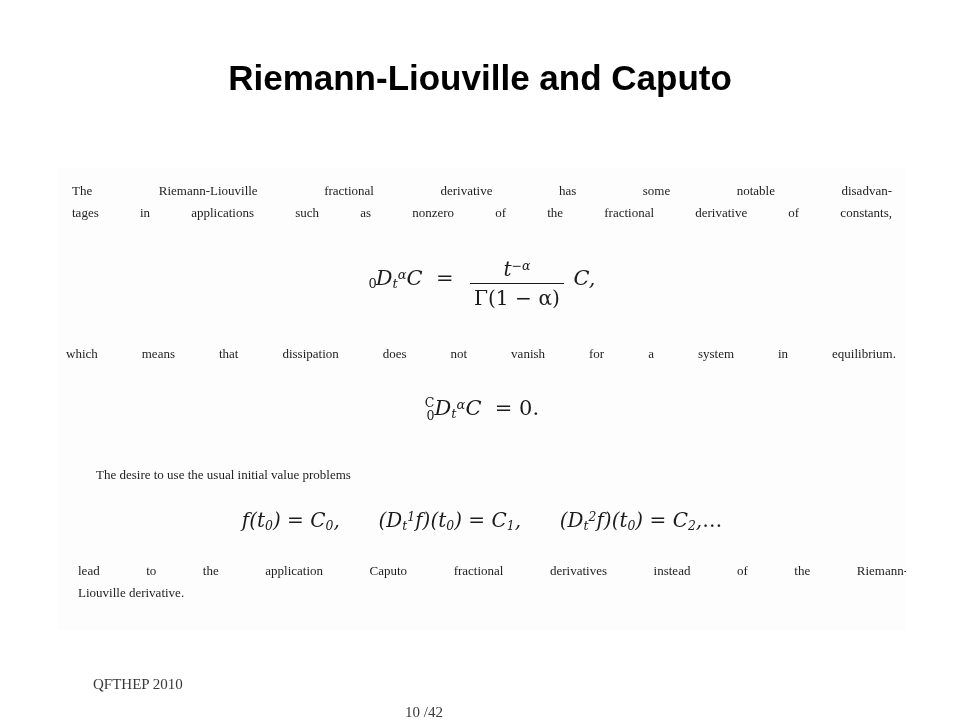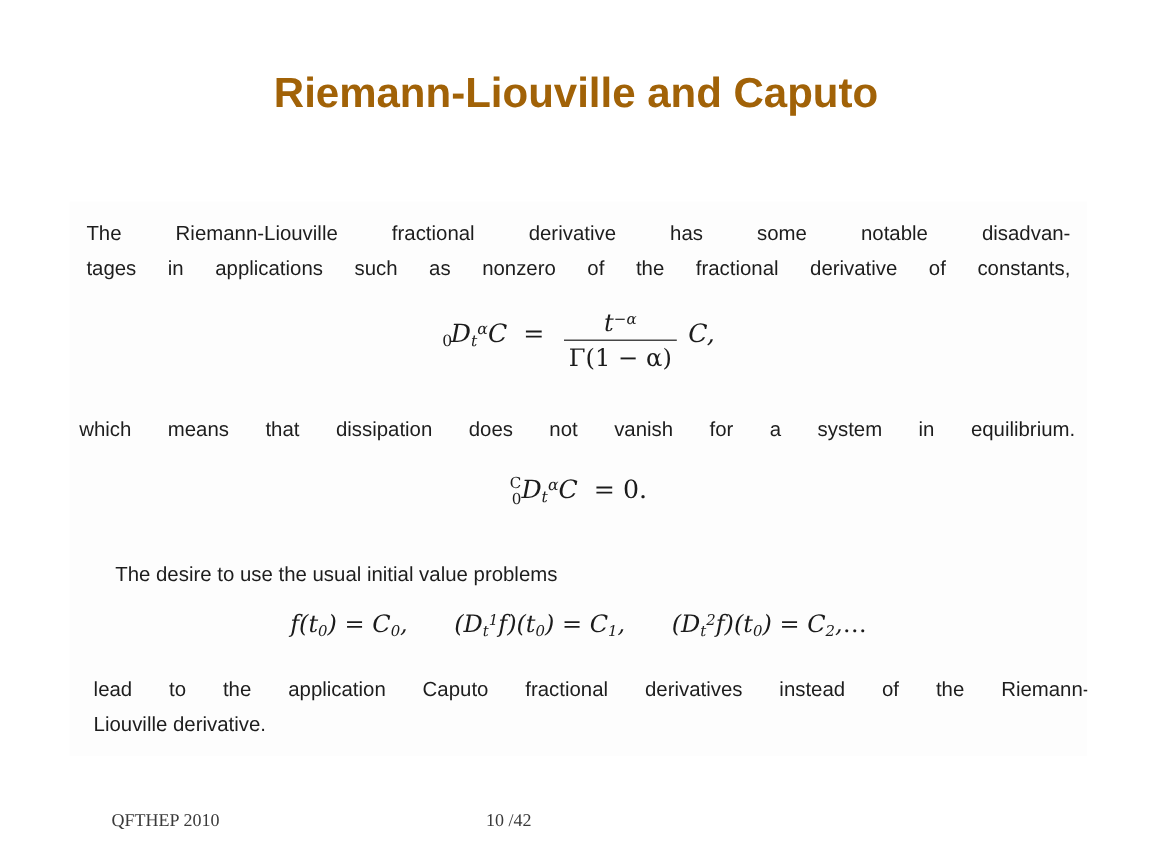--- a/index.html
+++ b/index.html
@@ -24,44 +24,44 @@
   }
 
   .slide-title {
     position: absolute;
     left: 0;
     top: 58px;
     width: 960px;
     text-align: center;
     font-size: 35px;
     font-weight: bold;
-    color: #a16207;
+    color: #000000;
     letter-spacing: 0px;
     font-family: "Liberation Sans", sans-serif;
   }
 
   
   .content-block {
     position: absolute;
     left: 58px;
     top: 168px;
     width: 848px;
     height: 462px;
     background: #fdfdfd;
     color: #1b1b1b;
     font-family: "DejaVu Serif", serif;
     overflow: hidden;
   }
 
   .para {
-    font-size: 17px;
+    font-size: 13px;
     line-height: 1.72;
     text-align: justify;
     color: #1d1d1d;
-    font-family: Liberation Sans, sans-serif;
+    font-family: Liberation Serif, serif;
   }
 
   .p1 {
     position: absolute;
     left: 14px;
     top: 12px;
     width: 820px;
   }
   .p1 .first-line { display: block; text-align: justify; text-align-last: justify; }
   .p1 .second-line { display: block; text-align: justify; text-align-last: justify; }
@@ -162,21 +162,21 @@
     left: 57px;
     top: 676px;
     font-size: 15px;
     color: #3a3a3a;
     font-family: "Liberation Serif", serif;
     margin-left: 36px;
   }
   .footer-center {
     position: absolute;
     left: 0;
-    top: 676px;
+    top: 704px;
     width: 848px;
     text-align: center;
     font-size: 15px;
     color: #3a3a3a;
     font-family: "Liberation Serif", serif;
   }
 </style>
 </head>
 <body>
 

